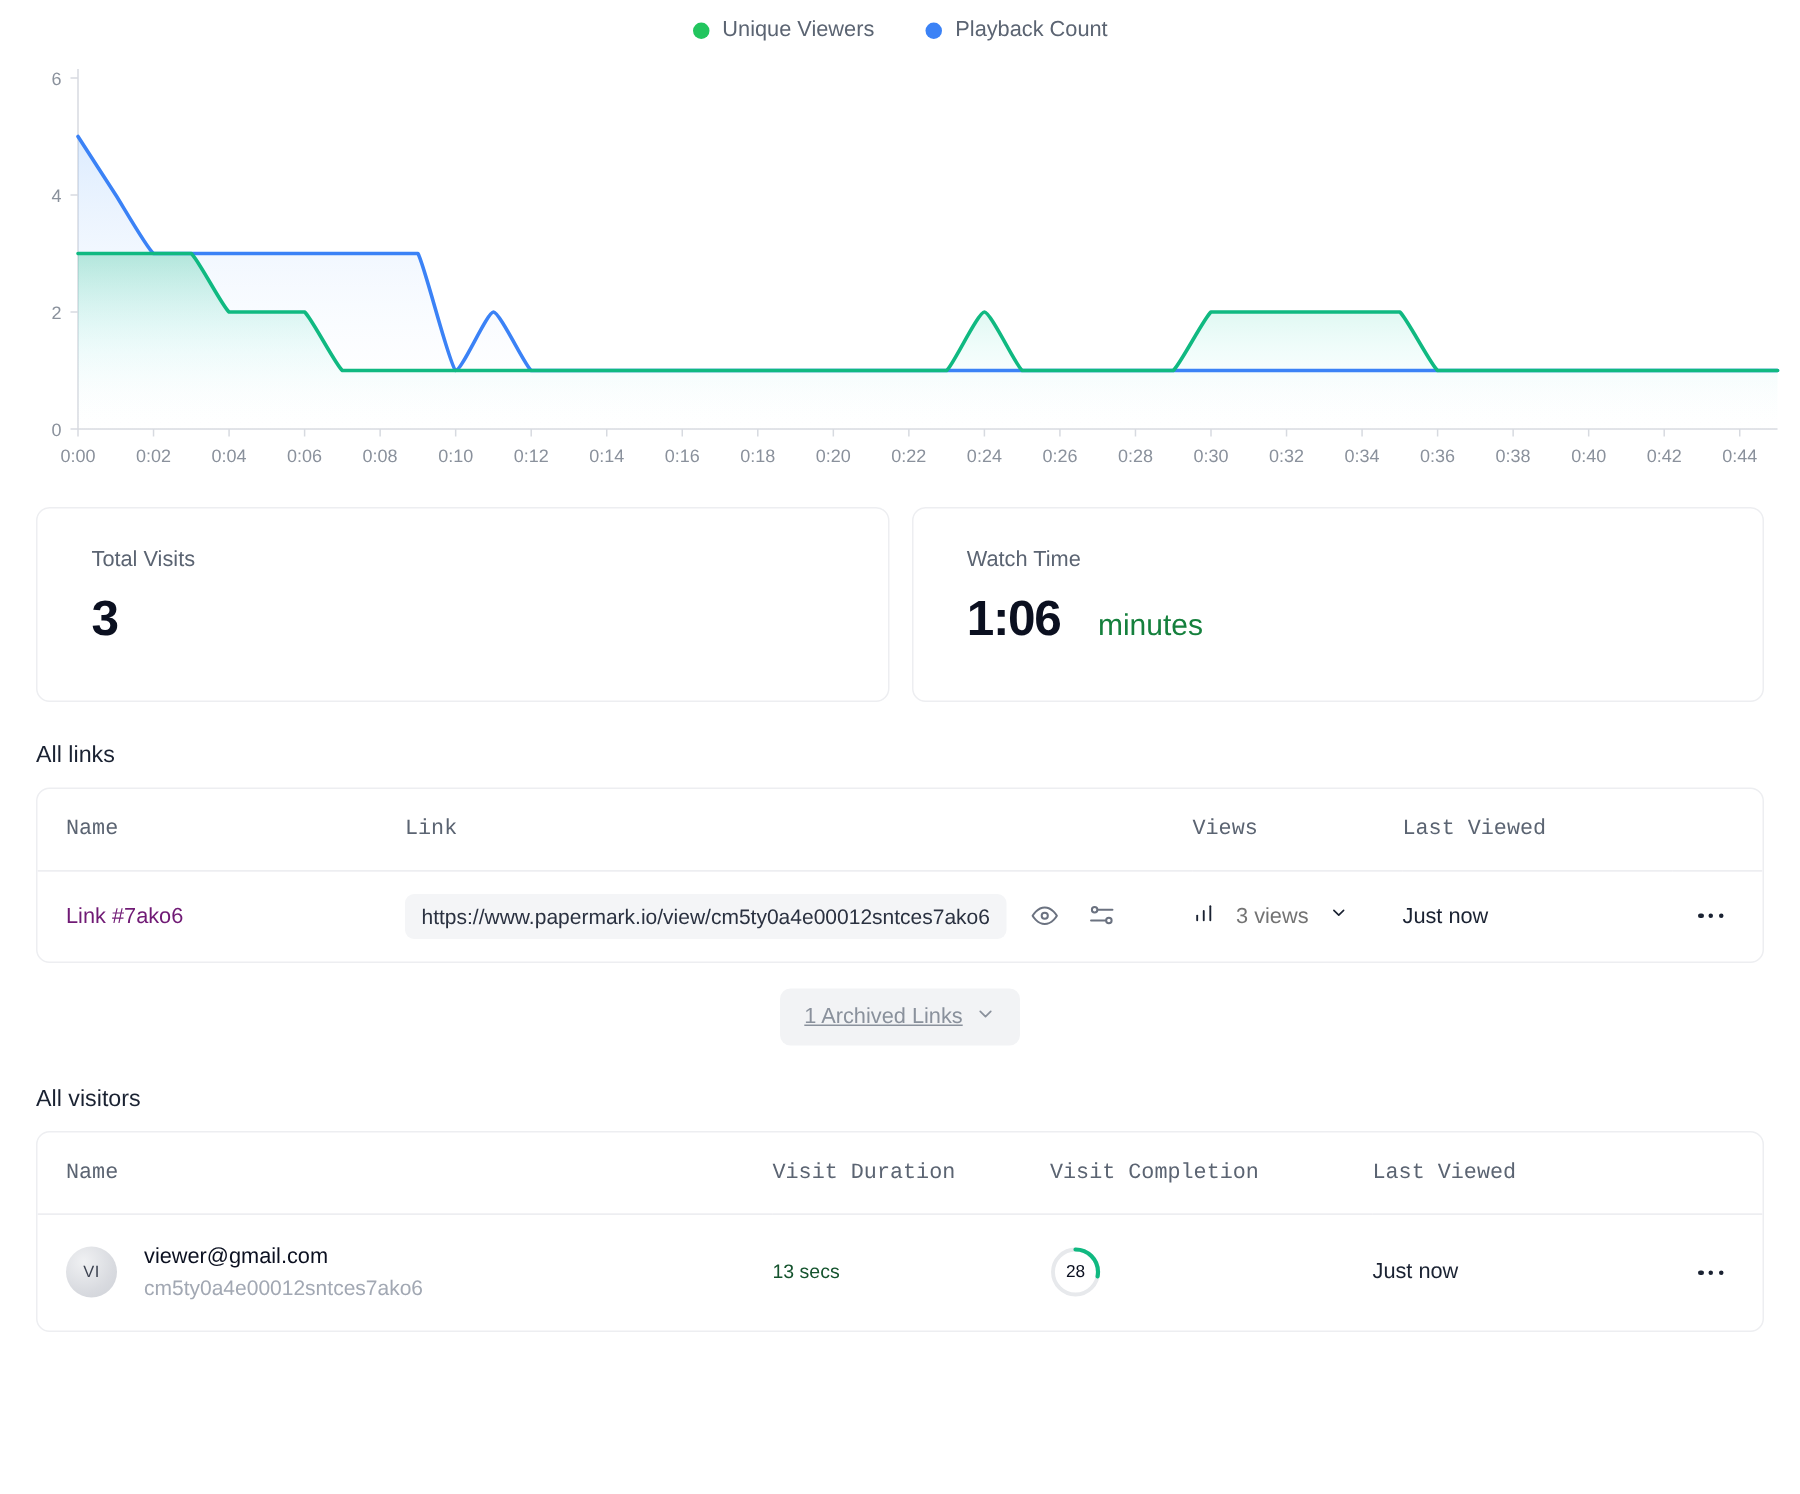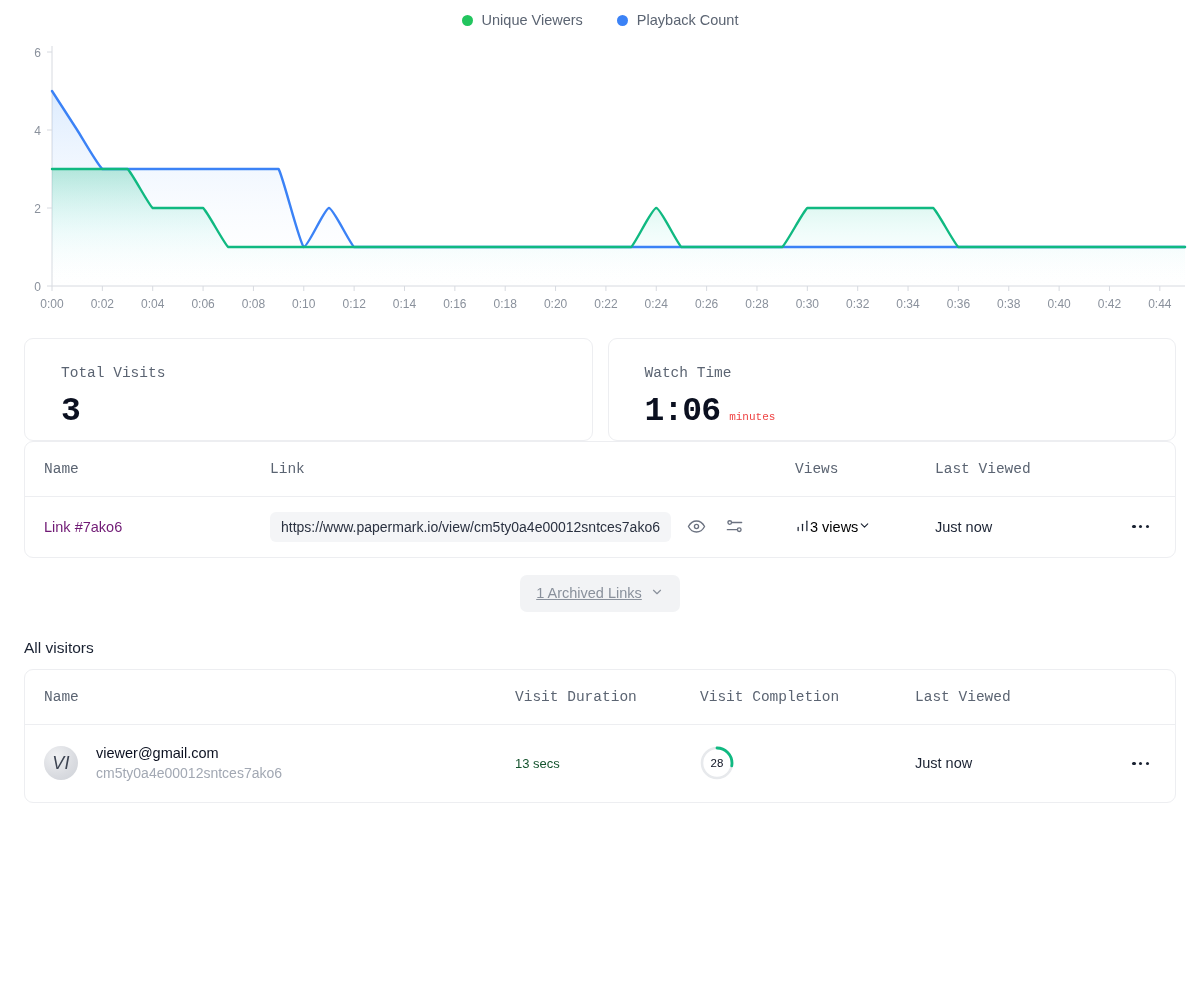--- a/index.html
+++ b/index.html
@@ -70,30 +70,29 @@
   .stats {
     display: flex; gap: 15px;
     padding: 0 24px; margin-top: 14px;
   }
   .stat-card {
     flex: 1 1 0;
     background: #ffffff;
     border: 1px solid #edeef1;
     border-radius: 9px;
     padding: 26px 0 26px 36px;
-    height: 103px;
-    font-family: Liberation Mono, monospace;
+    height: 130px;
   }
   .stat-label { font-size: 14.5px; color: #5b6472; margin-bottom: 14px; }
   .stat-value {
     font-size: 33px; font-weight: 700; color: #0b1020;
     letter-spacing: -0.9px; line-height: 1;
     display: inline-block; vertical-align: baseline;
   }
-  .stat-unit { font-size: 11px; color: #ef4444; margin-left: 9px; }
+  .stat-unit { font-size: 20px; color: #15803d; margin-left: 25px; }
 
   
   .section-title {
     font-size: 15.5px; color: #1a2232; font-weight: 400;
     padding: 0 24px; margin-top: 27px; margin-bottom: 12px;
   }
 
   
   .table-card {
     margin: 0 24px;
@@ -118,21 +117,21 @@
   .url-pill {
     display: inline-block;
     background: #f4f5f7;
     border-radius: 6px;
     padding: 7px 11px;
     font-size: 14px; color: #2a3140;
     white-space: nowrap;
   }
   .row-actions { display: flex; align-items: center; gap: 19px; margin-left: 16px; }
   .icon-btn { display: flex; align-items: center; justify-content: center; cursor: pointer; }
-  .views-cell { display: flex; align-items: center; gap: 0; font-size: 14.5px; color: #000000; }
+  .views-cell { display: flex; align-items: center; gap: 14px; font-size: 14.5px; color: #737373; }
   .last-viewed { font-size: 14.5px; color: #1a2232; }
   .dots-h { display: flex; gap: 3.2px; align-items: center; cursor: pointer; }
   .dots-h i { width: 3.4px; height: 3.4px; border-radius: 50%; background: #1a2232; display:block; }
 
   .archived-wrap { display: flex; justify-content: center; margin-top: 17px; }
   .archived-pill {
     background: #f2f3f5; color: #8a919c;
     border: none; border-radius: 7px;
     font-size: 14.5px; padding: 10px 16px;
     display: flex; align-items: center; gap: 8px;
@@ -140,23 +139,22 @@
     cursor: pointer;
     text-decoration: underline;
   }
 
   .visitor-row td { height: 78px; }
   .visitor-name-cell { display: flex; align-items: center; }
   .avatar {
     width: 34px; height: 34px; border-radius: 50%;
     background: radial-gradient(circle at 35% 30%, #f0f1f3 0%, #d9dbe0 60%, #ced1d7 100%);
     display: flex; align-items: center; justify-content: center;
-    font-size: 18px; color: #3d4452; letter-spacing: 0.3px;
+    font-size: 11px; color: #3d4452; letter-spacing: 0.3px;
     flex: 0 0 auto;
-    font-style: italic;
   }
   .visitor-text { margin-left: 18px; }
   .visitor-email { font-size: 14.5px; color: #0b1020; line-height: 1.35; }
   .visitor-sub { font-size: 14px; color: #a2a8b3; line-height: 1.35; }
   .duration { font-size: 13px; color: #14532d; }
   .ring { position: relative; width: 34px; height: 34px; }
   .ring-num {
     position: absolute; inset: 0;
     display: flex; align-items: center; justify-content: center;
     font-size: 11.5px; color: #0b1020;
@@ -267,20 +265,21 @@
     <div class="stat-card">
       <div class="stat-label">Total Visits</div>
       <div><span class="stat-value">3</span><span class="stat-unit"></span></div>
     </div>
     <div class="stat-card">
       <div class="stat-label">Watch Time</div>
       <div><span class="stat-value">1:06</span><span class="stat-unit">minutes</span></div>
     </div>
   </div>
 
+  <div class="section-title">All links</div>
   <div class="table-card">
     <table>
       <colgroup>
           <col style="width:245px">
           <col style="width:525px">
           <col style="width:140px">
           <col style="width:180px">
           <col>
         </colgroup>
       <thead>

